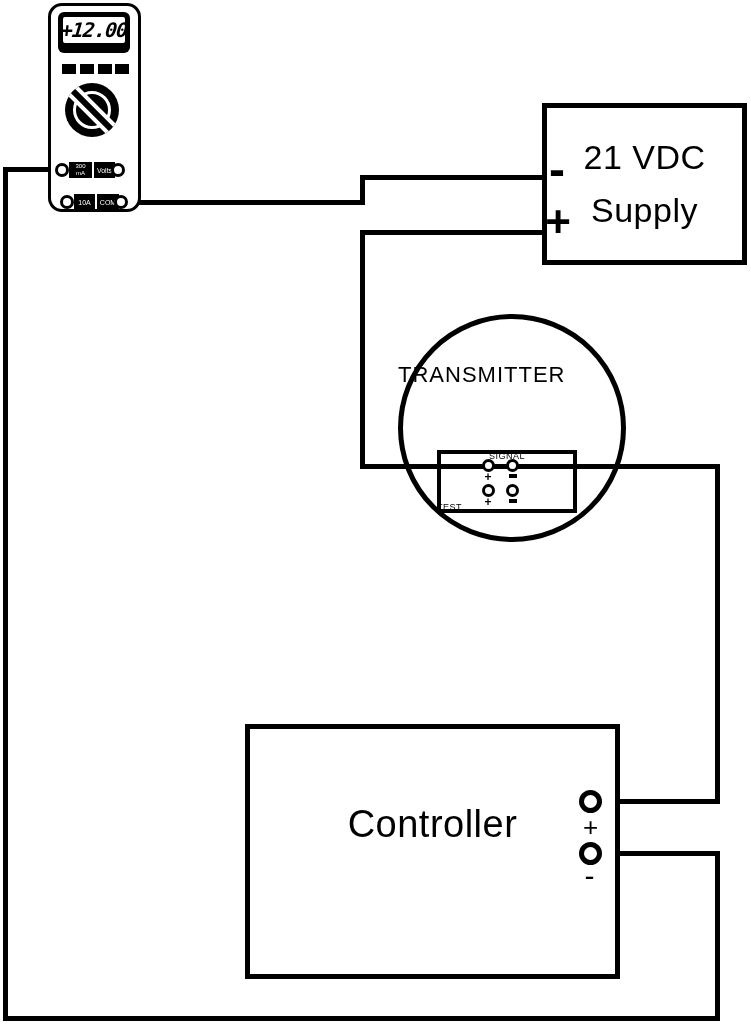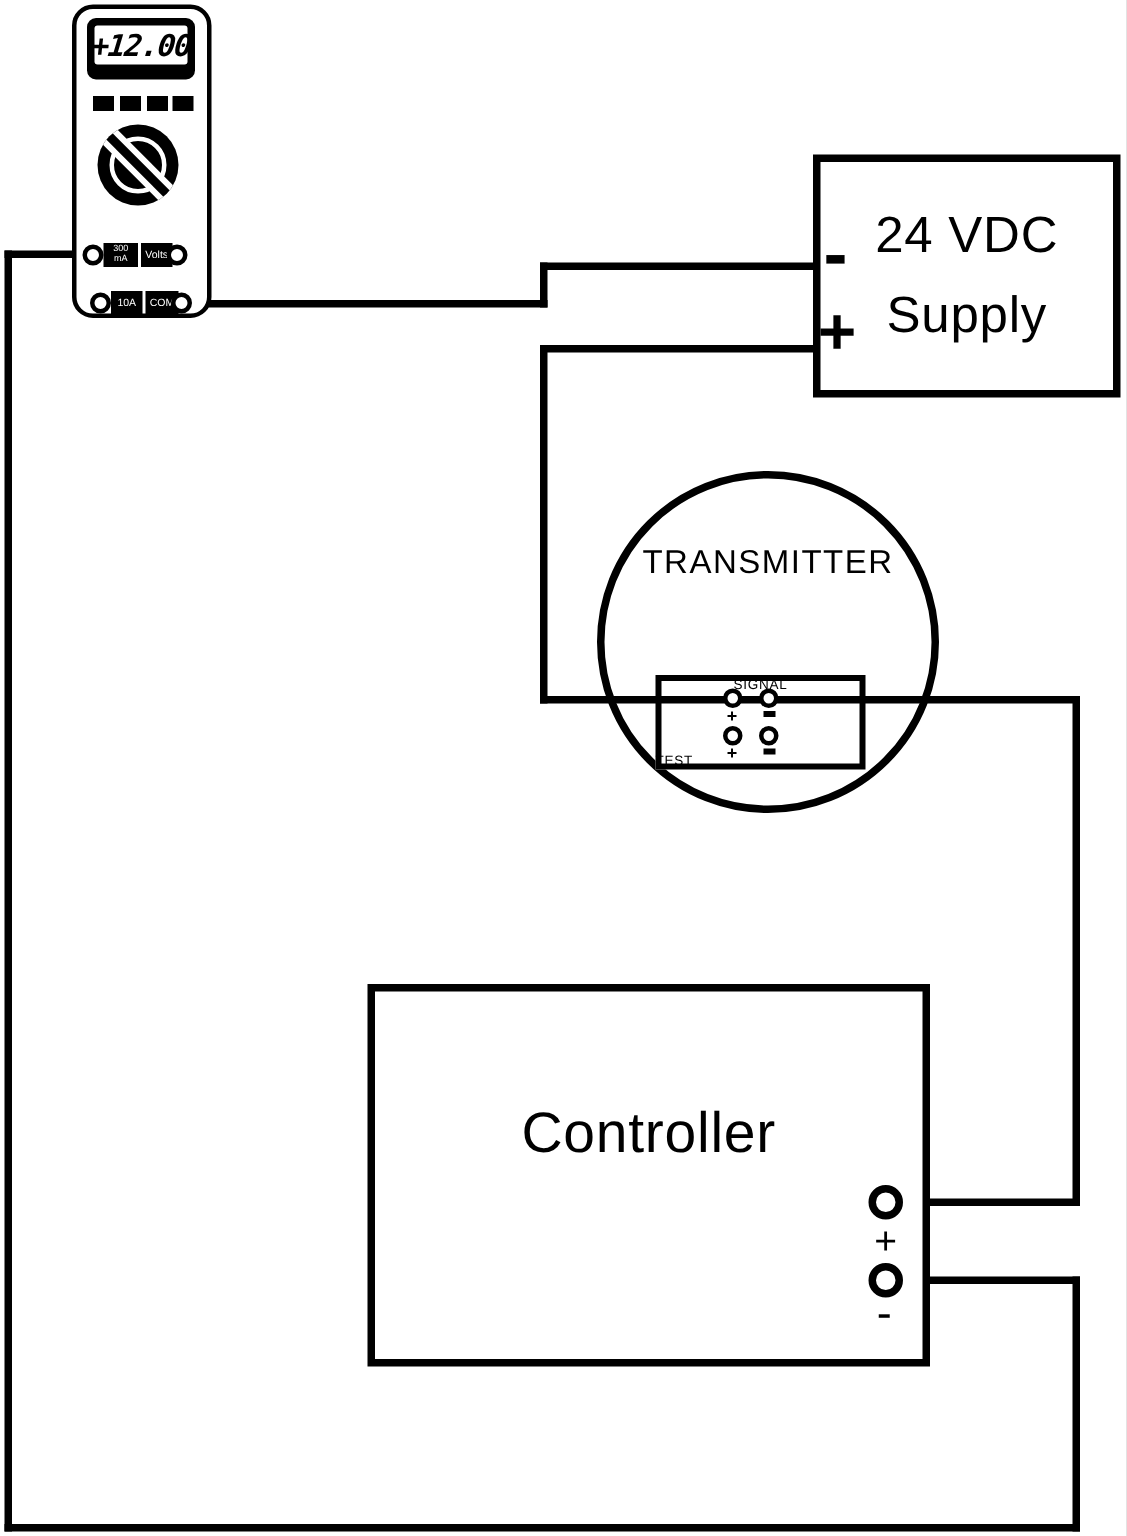--- a/index.html
+++ b/index.html
@@ -89,45 +89,45 @@
   <div class="ring" style="left:60px;top:195px;width:14px;height:14px;"></div>
   <div class="jack-label" style="left:74px;top:194px;width:21px;height:16px;font-size:7px;">
     <span>10A</span>
   </div>
   <div class="jack-label" style="left:97px;top:194px;width:22px;height:16px;font-size:7px;">
     <span>COM</span>
   </div>
   <div class="ring" style="left:114px;top:195px;width:14px;height:14px;"></div>
 
   <div class="outlinebox ctr" style="left:542px;top:103px;width:205px;height:162px;flex-direction:column;">
-    <div class="bigname">24 VDC</div>
+    <div class="bigname">21 VDC</div>
     <div class="bigname" style="margin-top:14px;">Supply</div>
   </div>
   <div class="lbl ctr" style="left:544px;top:150px;width:26px;height:40px;font-size:48px;font-weight:bold;line-height:34px;">-</div>
   <div class="lbl ctr" style="left:543px;top:200px;width:30px;height:44px;font-size:44px;font-weight:bold;">+</div>
 
   <div class="abs" style="left:398px;top:314px;width:228px;height:228px;border:5px solid #000;border-radius:50%;background:#fff;box-sizing:border-box;"></div>
-  <div class="lbl" style="left:398px;top:362px;width:228px;text-align:center;font-size:22px;letter-spacing:1px;">TRANSMITTER</div>
+  <div class="lbl" style="left:398px;top:362px;width:228px;font-size:22px;letter-spacing:1px;">TRANSMITTER</div>
   <div class="abs" style="left:437px;top:450px;width:140px;height:63px;border:4px solid #000;background:#fff;box-sizing:border-box;"></div>
   <div class="lbl" style="left:437px;top:451px;width:140px;text-align:center;font-size:9px;letter-spacing:0.5px;">SIGNAL</div>
   <div class="lbl" style="left:437px;top:502px;width:140px;text-align:left;font-size:9px;letter-spacing:0.5px;">TEST</div>
 
   <div class="wire" style="left:360px;top:464px;width:360px;height:5px;"></div>
 
   <div class="ring" style="left:482px;top:459px;width:13px;height:13px;"></div>
   <div class="ring" style="left:506px;top:459px;width:13px;height:13px;"></div>
   <div class="tplus" style="left:482px;top:472px;">+</div>
   <div class="tdash" style="left:509px;top:474px;"></div>
 
   <div class="ring" style="left:482px;top:484px;width:13px;height:13px;"></div>
   <div class="ring" style="left:506px;top:484px;width:13px;height:13px;"></div>
   <div class="tplus" style="left:482px;top:497px;">+</div>
   <div class="tdash" style="left:509px;top:499px;"></div>
 
-  <div class="outlinebox ctr" style="left:245px;top:656px;width:375px;height:255px;padding-bottom:55px;">
+  <div class="outlinebox ctr" style="left:245px;top:724px;width:375px;height:255px;padding-bottom:55px;">
     <div style="font-size:38px;letter-spacing:0.5px;">Controller</div>
   </div>
   <div class="ring" style="left:579px;top:790px;width:23px;height:23px;border-width:5px;"></div>
   <div class="ring" style="left:579px;top:842px;width:23px;height:23px;border-width:5px;"></div>
   <div class="lbl ctr" style="left:578px;top:813px;width:25px;height:28px;font-size:26px;">+</div>
   <div class="lbl ctr" style="left:577px;top:862px;width:25px;height:28px;font-size:30px;">-</div>
 
 </div>
 
 </body></html>

